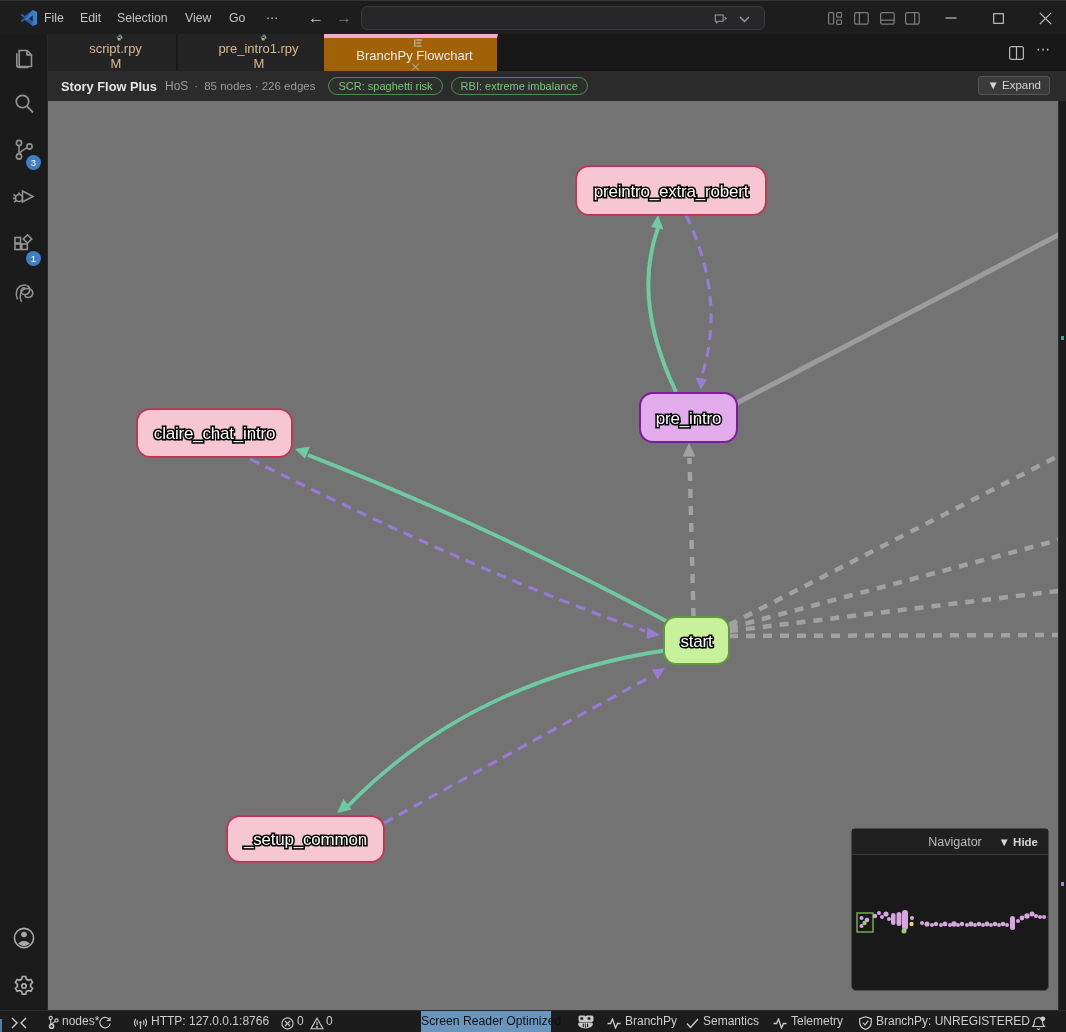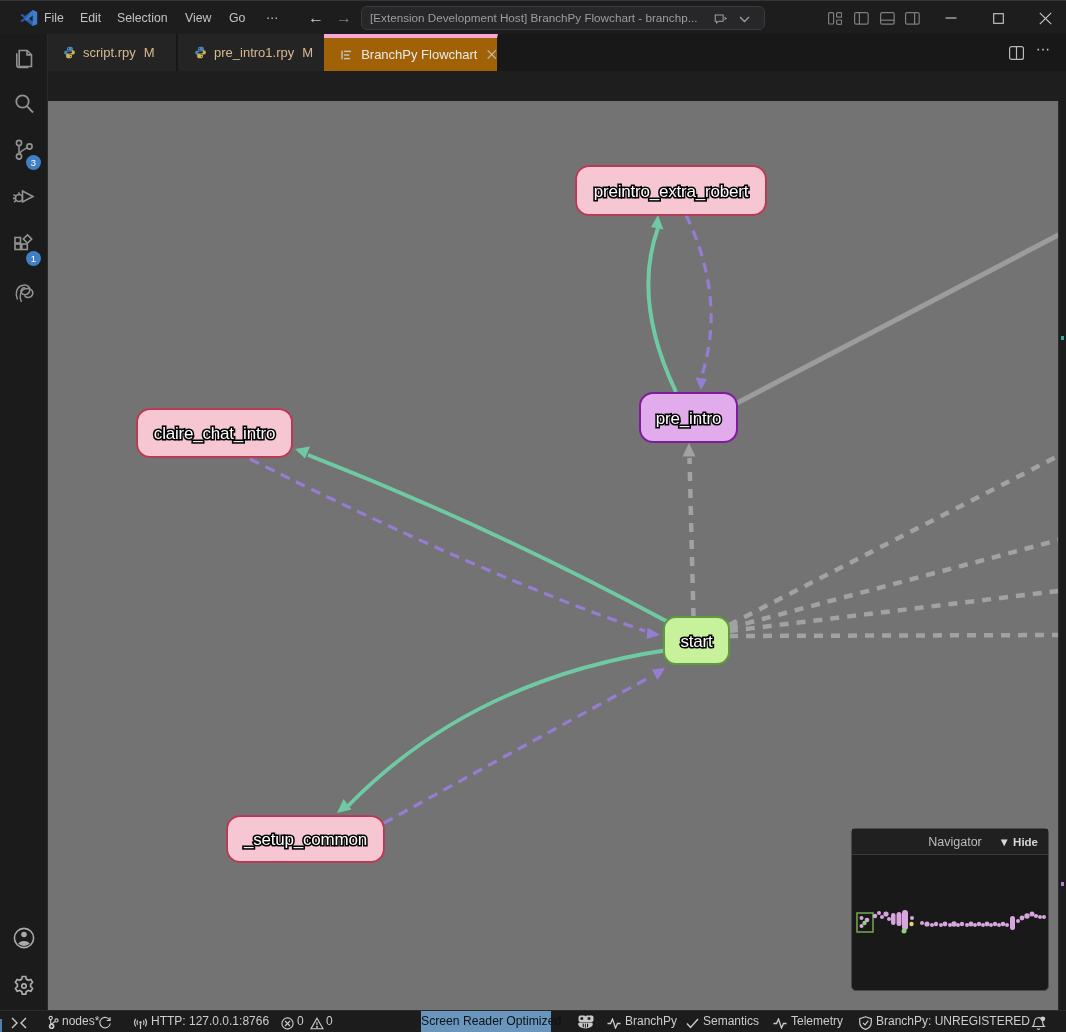--- a/index.html
+++ b/index.html
@@ -15,21 +15,21 @@
     border:1px solid #3a3a3d; border-radius:6px; color:#9d9d9d; font-size:11.7px; line-height:22px; }
   .wicon { position:absolute; top:0; height:34px; display:flex; align-items:center; justify-content:center; color:#cccccc; }
 
   
   #activitybar { position:absolute; left:0; top:34px; width:48px; height:976px; background:#1b1b1b; border-right:1px solid #2a2a2a; }
   .badge { position:absolute; width:15px; height:15px; border-radius:50%; background:#3f7fc4; color:#fff;
     font-size:9.5px; display:flex; align-items:center; justify-content:center; font-weight:400;}
 
   
   #tabbar { position:absolute; left:48px; top:34px; width:1018px; height:37px; background:#181818; }
-  .tab { position:absolute; top:0; height:37px; display:flex; align-items:center; font-size:13px; white-space:nowrap; }
+  .tab { position:absolute; top:0; height:37px; display:flex; align-items:center; font-size:13px; white-space:nowrap;flex-direction:column; }
   .pyico { display:inline-block; width:13px; height:13px; }
 
   
   #toolbar { position:absolute; left:48px; top:71px; width:1018px; height:30px; background:#2b2b2b;
     display:flex; align-items:center; font-size:11.5px; color:#9b9b9b; }
   .pill { border:1px solid #4d8b51; border-radius:9px; color:#7cc576; font-size:11px; padding:1.5px 9px 2.5px;
     background:rgba(60,120,60,0.08); margin-right:8px; white-space:nowrap;}
   #expandbtn { position:absolute; right:16px; top:5px; height:19px; background:#3a3a3a; border:1px solid #565656;
     border-radius:3px; color:#d4d4d4; font-size:11.5px; line-height:17px; padding:0 8px; }
 
@@ -60,21 +60,20 @@
     </svg>
     <div class="menu" style="left:44px">File</div>
     <div class="menu" style="left:80px">Edit</div>
     <div class="menu" style="left:117px">Selection</div>
     <div class="menu" style="left:185px">View</div>
     <div class="menu" style="left:229px">Go</div>
     <div class="menu" style="left:266px">⋯</div>
     <div class="wicon" style="left:302px;width:28px;font-size:16px">←</div>
     <div class="wicon" style="left:330px;width:28px;font-size:16px;color:#7a7a7a">→</div>
     <div id="searchbox">
-      <span style="position:absolute;left:8px;top:0;width:332px;overflow:hidden;white-space:nowrap">[Extension Development Host] BranchPy Flowchart - branchp...</span>
       <svg class="abs" style="right:36px;top:5px" width="15" height="14" viewBox="0 0 16 16" fill="none" stroke="#9d9d9d" stroke-width="1.2">
         <path d="M2 3.5 h9 v7 h-5 l-2.5 2 v-2 h-1.5 Z"></path>
           <path d="M12.5 5.8 l2 1.5 -2 1.5"></path>
       </svg>
       <svg class="abs" style="right:14px;top:9px" width="11" height="7" viewBox="0 0 11 7" fill="none" stroke="#9d9d9d" stroke-width="1.4">
         <path d="M1 1 L5.5 5.5 L10 1"></path>
       </svg>
     </div>
 
     <svg class="abs" style="left:828px;top:11px" width="14" height="13" viewBox="0 0 14 13" fill="none" stroke="#7e7e7e" stroke-width="1.2">
@@ -197,20 +196,30 @@
           <line x1="10.2" y1="0.8" x2="0.8" y2="10.2"></line>
       </svg>
     </div>
     <svg class="abs" style="left:961px;top:12px" width="15" height="14" viewBox="0 0 15 14" fill="none" stroke="#b8b8b8" stroke-width="1.2">
       <rect x="0.6" y="0.6" width="13.8" height="12.8" rx="2"></rect>
         <line x1="7.5" y1="0.6" x2="7.5" y2="13.4"></line>
     </svg>
     <div class="abs" style="left:988px;top:7px;color:#c0c0c0;font-size:14px;letter-spacing:1px">⋯</div>
   </div>
 
+  <div id="toolbar">
+    <span style="color:#e6e6e6;font-weight:bold;margin-left:13px;font-size:12.8px">Story Flow Plus</span>
+    <span style="margin-left:8px;font-size:12px">HoS</span>
+    <span style="margin:0 6px">·</span>
+    <span style="font-size:11.5px">85 nodes · 226 edges</span>
+    <span style="width:13px"></span>
+    <span class="pill">SCR: spaghetti risk</span>
+    <span class="pill">RBI: extreme imbalance</span>
+    <div id="expandbtn">▼ Expand</div>
+  </div>
 
   <div id="canvas">
     <svg width="1018" height="909" viewBox="48 101 1018 909" style="position:absolute;left:0;top:0">
       <g fill="none">
 
         <path d="M737,403 L1066,231" stroke="#9c9c9c" stroke-width="5"></path>
 
         <path d="M693.5,617 L689.5,458" stroke="#a2a2a2" stroke-width="4.5" stroke-dasharray="9 8"></path>
         <path d="M689,443 l6.5,13.5 l-13,0 Z" fill="#a2a2a2"></path>
 

